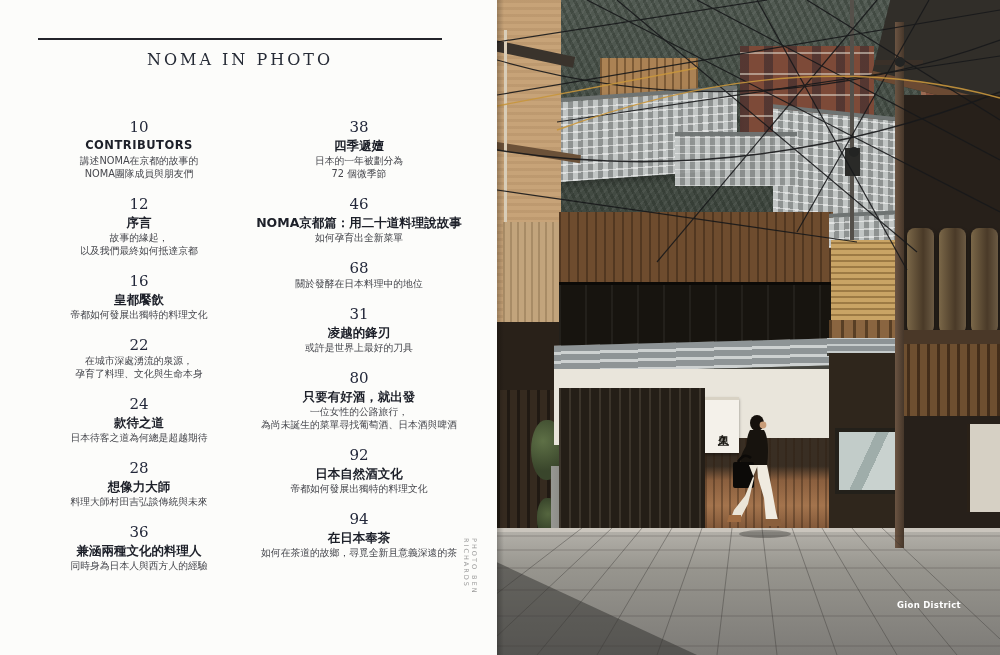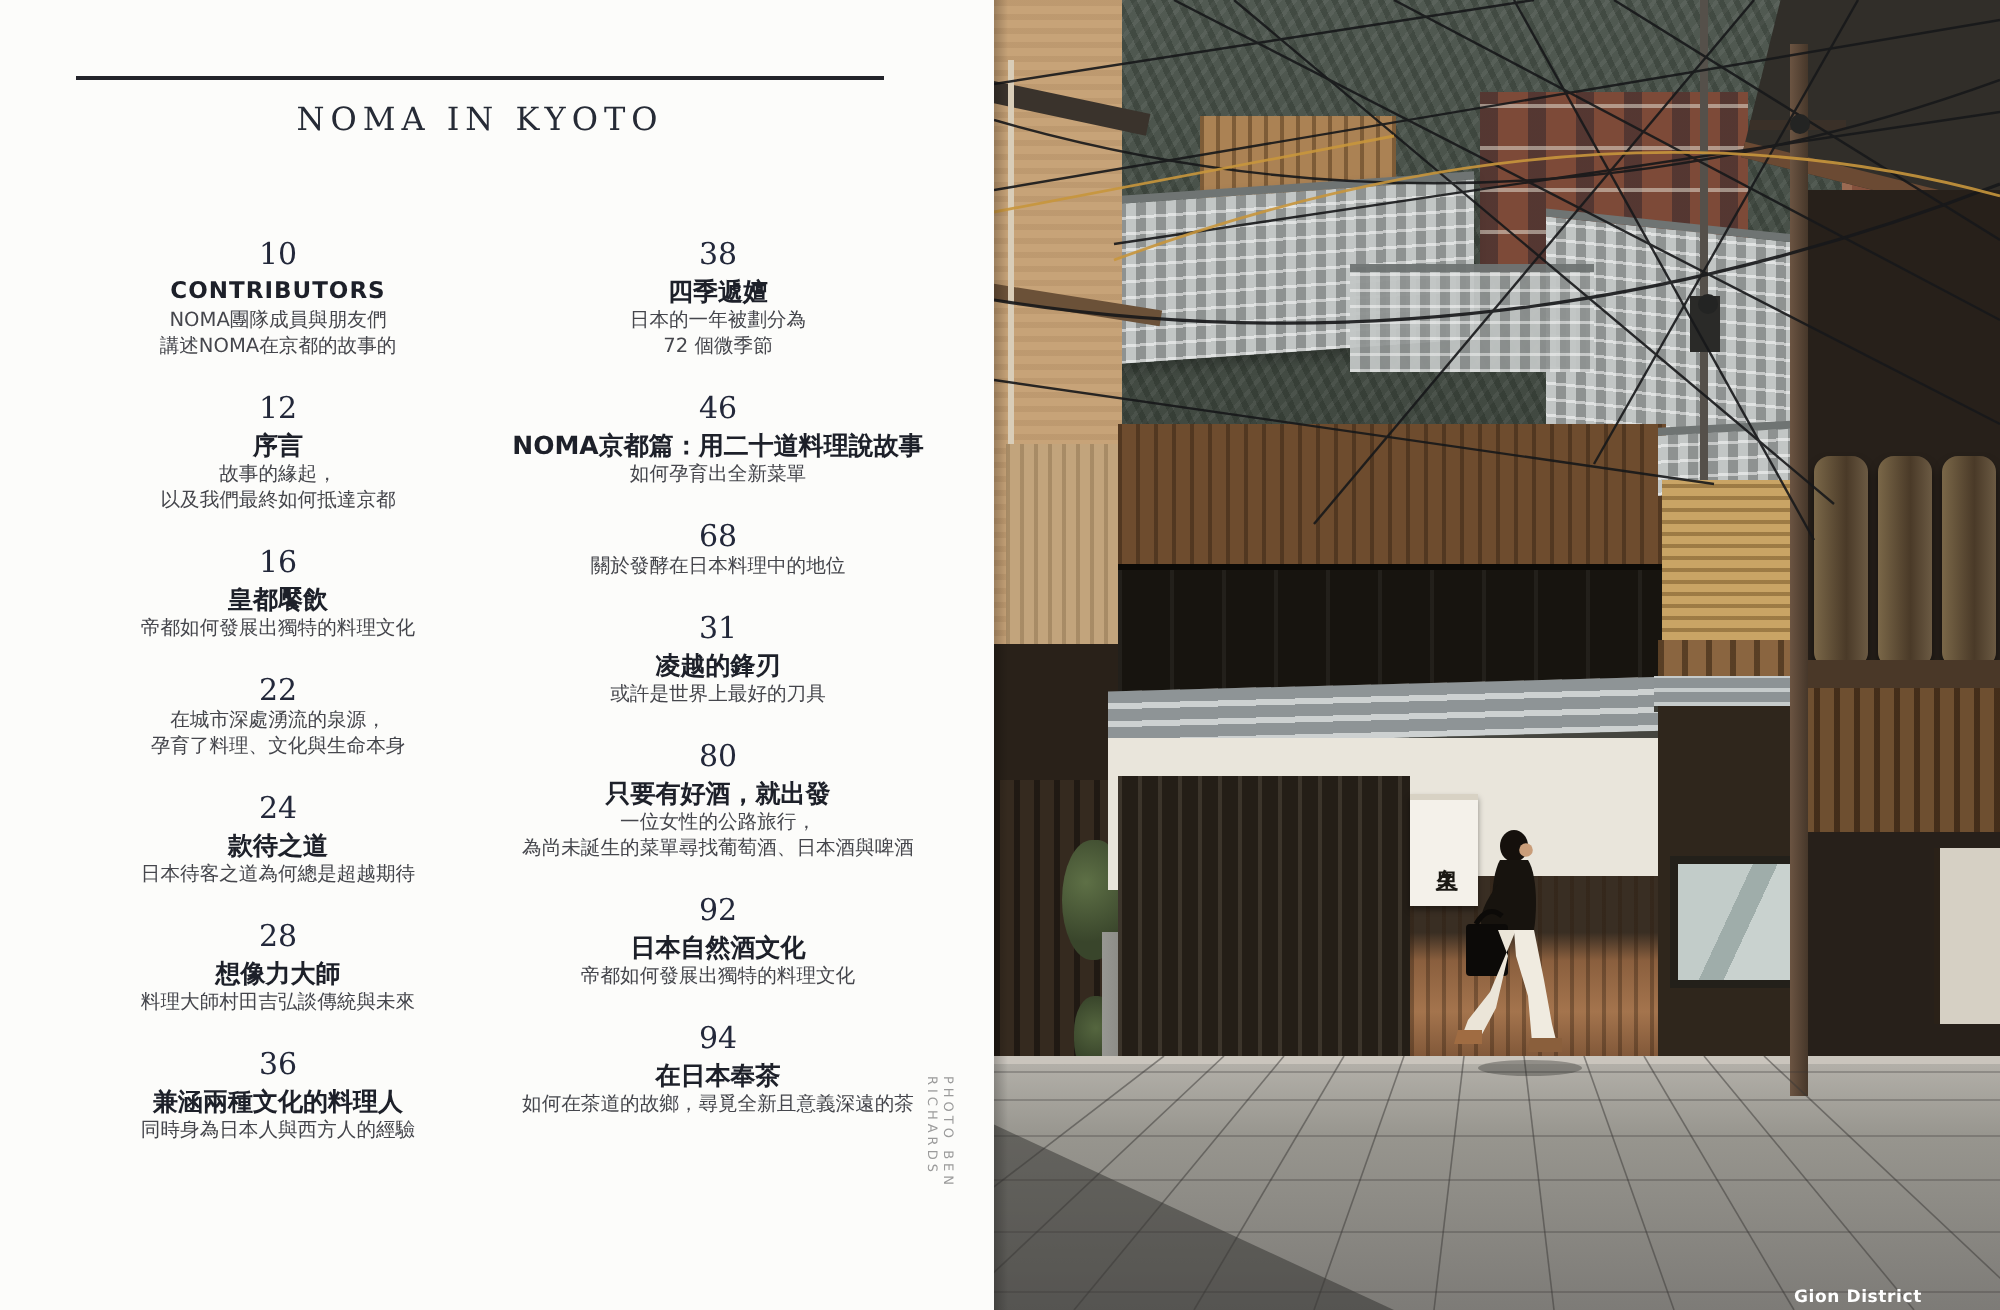--- a/index.html
+++ b/index.html
@@ -98,38 +98,38 @@
   .patchR{left:470px;top:424px;width:33px;height:88px;background:#d6d0c4;border-left:3px solid #2a2118;}
   .pole{left:398px;top:22px;width:9px;height:526px;background:linear-gradient(90deg,#6b5442,#46372a);z-index:6;}
   .crossarm{left:378px;top:60px;width:48px;height:5px;background:#3a3028;z-index:6;}
   .transformer{left:348px;top:148px;width:15px;height:28px;background:#2a2a28;z-index:4;}
   .thinpole{left:353px;top:0;width:4px;height:240px;background:#55504a;z-index:3;}
   .street{left:0;top:528px;width:503px;height:127px;
       background:linear-gradient(#b5b2ab,#97958e 32%,#7d7b77);}
   .curb{left:0;top:528px;width:503px;height:4px;background:#cfcbc2;opacity:.8;}
   .street-shadow{left:0;top:552px;width:200px;height:103px;
       background:rgba(38,38,36,.45);clip-path:polygon(0 10%,100% 100%,0 100%);}
-  .caption{left:400px;top:600px;font-size:8.5px;font-weight:bold;color:#ffffff;letter-spacing:.3px;z-index:9;margin-top:44px;}
+  .caption{left:400px;top:600px;font-size:8.5px;font-weight:bold;color:#ffffff;letter-spacing:.3px;z-index:9;}
   .gutter{left:0;top:0;width:7px;height:655px;background:linear-gradient(90deg,rgba(0,0,0,.22),rgba(0,0,0,0));z-index:10;}
   svg.overlay{position:absolute;z-index:7;}
 </style>
 </head>
 <body>
 
 <div id="stage">
 
   <div id="left-page">
     <div class="rule"></div>
-    <div class="book-title">NOMA IN KYOTO</div>
+    <div class="book-title">NOMA IN PHOTO</div>
     <div class="toc-col" id="toc-left">
         <div class="toc-entry">
           <div class="toc-num">10</div>
           <div class="toc-title latin">CONTRIBUTORS</div>
+          <div class="toc-sub">講述NOMA在京都的故事的</div>
           <div class="toc-sub">NOMA團隊成員與朋友們</div>
-          <div class="toc-sub">講述NOMA在京都的故事的</div>
         </div>
         <div class="toc-entry">
           <div class="toc-num">12</div>
           <div class="toc-title">序言</div>
           <div class="toc-sub">故事的緣起，</div>
           <div class="toc-sub">以及我們最終如何抵達京都</div>
         </div>
         <div class="toc-entry">
           <div class="toc-num">16</div>
           <div class="toc-title">皇都饜飲</div>

